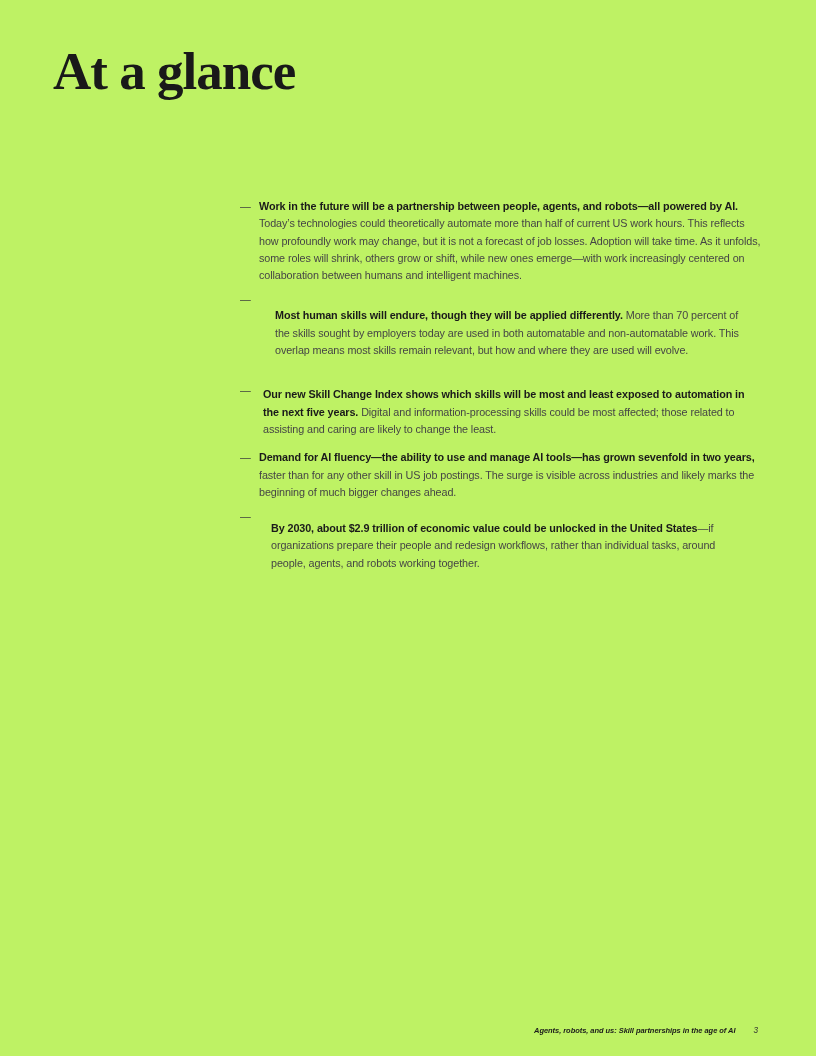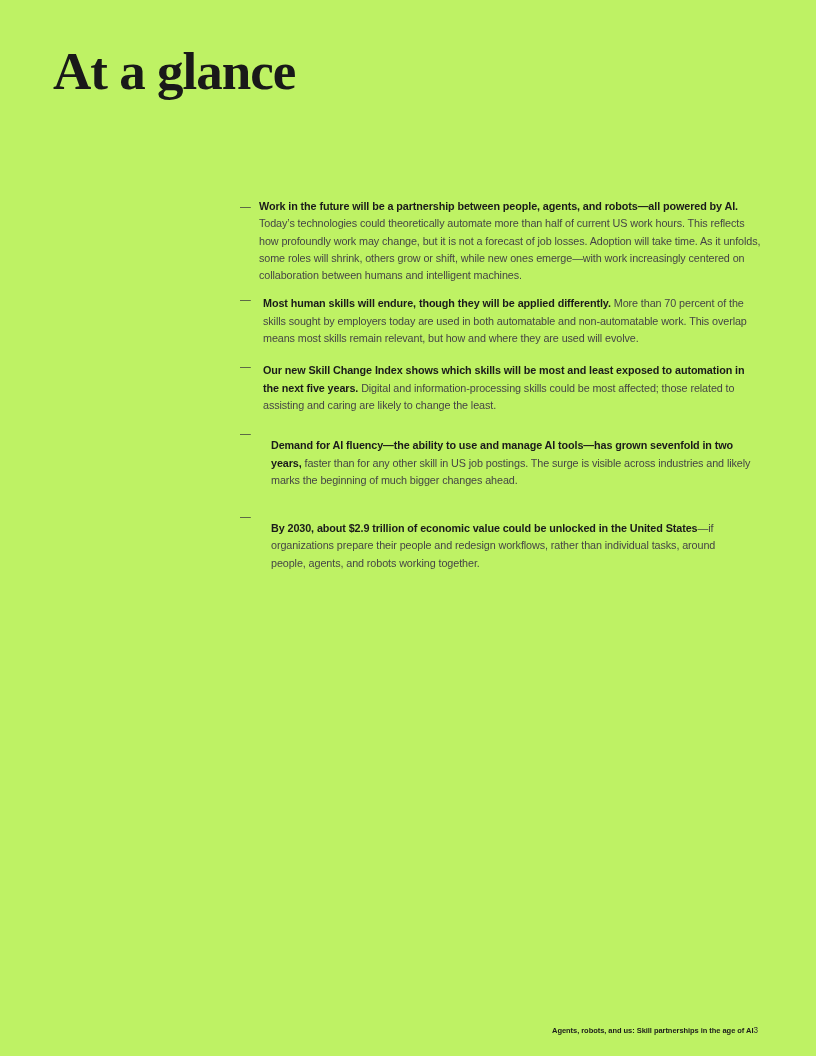--- a/index.html
+++ b/index.html
@@ -53,22 +53,24 @@
     font-weight: 700;
     color: #1a1a1a;
     text-align: right;
   }
   .page-footer {
     position: absolute;
     top: 1026px;
     right: 58px;
     display: flex;
     align-items: flex-start;
+    gap: 18px;
     font-size: 7.5px;
     line-height: 10px;
+    font-style: italic;
   }
   .footer-title {
     font-weight: 700;
     color: #1b1b1b;
     letter-spacing: -0.05px;
     white-space: nowrap;
   }
   .footer-page-number {
     font-size: 8.2px;
     color: #333333;
@@ -83,31 +85,31 @@
 
   <div class="bullet-list">
 
     <div class="bullet-item">
       <span class="bullet-marker">—</span>
       <p class="bullet-text" style="margin:0"><span class="bullet-bold">Work in the future will be a partnership between people, agents, and robots—all powered by AI. </span><span>Today’s technologies could theoretically automate more than half of current US work hours. This reflects how profoundly work may change, but it is not a forecast of job losses. Adoption will take time. As it unfolds, some roles will shrink, others grow or shift, while new ones emerge—with work increasingly centered on collaboration between humans and intelligent machines.</span></p>
     </div>
 
     <div class="bullet-item">
       <span class="bullet-marker">—</span>
-      <p class="bullet-text" style="margin:4px"><span class="bullet-bold">Most human skills will endure, though they will be applied differently. </span><span>More than 70 percent of the skills sought by employers today are used in both automatable and non-automatable work. This overlap means most skills remain relevant, but how and where they are used will evolve.</span></p>
+      <p class="bullet-text" style="margin:16px"><span class="bullet-bold">Most human skills will endure, though they will be applied differently. </span><span>More than 70 percent of the skills sought by employers today are used in both automatable and non-automatable work. This overlap means most skills remain relevant, but how and where they are used will evolve.</span></p>
     </div>
 
     <div class="bullet-item">
       <span class="bullet-marker">—</span>
       <p class="bullet-text" style="margin:4px"><span class="bullet-bold">Our new Skill Change Index shows which skills will be most and least exposed to automation in the next five years. </span><span>Digital and information-processing skills could be most affected; those related to assisting and caring are likely to change the least.</span></p>
     </div>
 
     <div class="bullet-item">
       <span class="bullet-marker">—</span>
-      <p class="bullet-text" style="margin:12px"><span class="bullet-bold">Demand for AI fluency—the ability to use and manage AI tools—has grown sevenfold in two years, </span><span>faster than for any other skill in US job postings. The surge is visible across industries and likely marks the beginning of much bigger changes ahead.</span></p>
+      <p class="bullet-text" style="margin:0"><span class="bullet-bold">Demand for AI fluency—the ability to use and manage AI tools—has grown sevenfold in two years, </span><span>faster than for any other skill in US job postings. The surge is visible across industries and likely marks the beginning of much bigger changes ahead.</span></p>
     </div>
 
     <div class="bullet-item">
       <span class="bullet-marker">—</span>
       <p class="bullet-text" style="margin:12px"><span class="bullet-bold">By 2030, about $2.9 trillion of economic value could be unlocked in the United States</span><span>—if organizations prepare their people and redesign workflows, rather than individual tasks, around people, agents, and robots working together.</span></p>
     </div>
 
   </div>
 
   <div class="page-footer">

